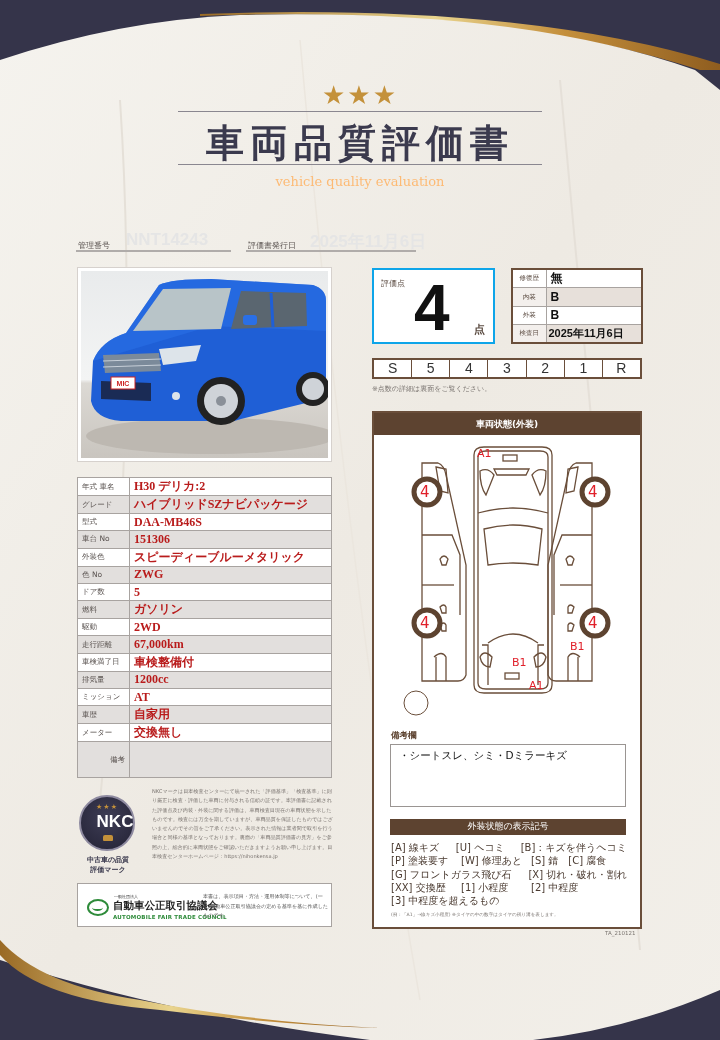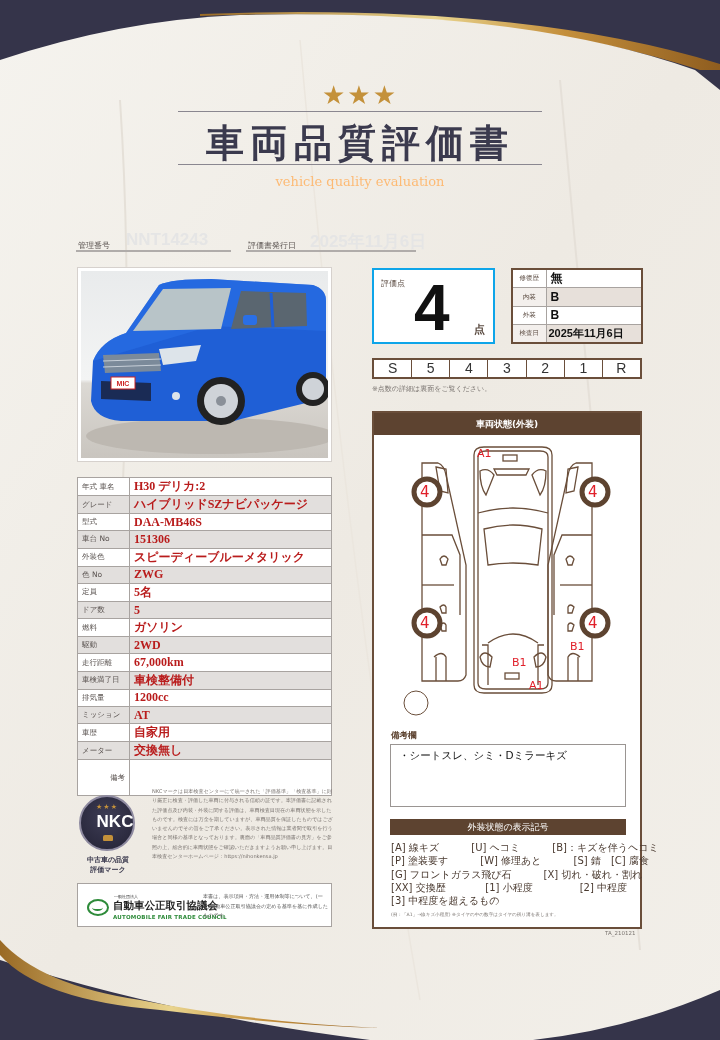--- a/index.html
+++ b/index.html
@@ -58,23 +58,23 @@
   .scale div { flex: 1; text-align: center; font-size: 14px; color: #333; font-family: "Liberation Sans", sans-serif; line-height: 17px; border-right: 1.5px solid #6a4e3a; }
   .scale div:last-child { border-right: none; }
   .scale-note { left: 372px; top: 384px; font-size: 7px; color: #7a7470; text-align: right; }
 
   .exterior-panel { left: 372px; top: 411px; width: 270px; height: 518px; border: 2px solid #6a4e3a; background: #fff; }
   .panel-header { height: 22px; background: #5d4330; color: #fff; font-size: 9px; text-align: center; line-height: 22px; font-weight: bold; }
   .diagram { position: absolute; left: 0; top: 22px; width: 266px; height: 300px; }
   .mark { position: absolute; color: #e0202a; font-size: 11px; font-family: "DejaVu Sans", sans-serif; }
   .remarks-label { position: absolute; left: 17px; top: 317px; font-size: 8.5px; color: #5d4330; font-weight: bold; }
   .remarks-box { position: absolute; left: 16px; top: 331px; width: 236px; height: 63px; border: 1px solid #9a9592; padding: 4px 8px; font-size: 10.5px; color: #111; }
-  .legend-header { position: absolute; left: 16px; top: 406px; width: 236px; height: 16px; background: #5d4330; color: #fff; font-size: 9px; text-align: center; line-height: 16px; }
+  .legend-header { position: absolute; left: 16px; top: 406px; width: 236px; height: 16px; background: #5d4330; color: #fff; font-size: 9px; text-align: center; line-height: 16px; font-family: Liberation Mono, monospace; }
   .legend { position: absolute; left: 17px; top: 428px; width: 236px; font-size: 10px; color: #4a3a30; line-height: 13.3px; }
-  .legend-row { display: flex; white-space: nowrap; gap: 32px; }
+  .legend-row { display: flex; white-space: nowrap; }
   .legend-note { font-size: 4.6px; color: #7a7470; margin-top: 1px; }
   .form-code { left: 605px; top: 930px; font-size: 5.5px; color: #7a7470; }
 </style>
 </head>
 <body>
 
 <svg class="page-bg" viewBox="0 0 720 1040" width="720" height="1040">
   <defs>
     <linearGradient id="goldg" x1="0" x2="1" y1="0" y2="0">
       <stop offset="0" stop-color="#9a6a25"></stop>
@@ -169,24 +169,20 @@
       </tr>
     <tr>
         <td class="k">外装色</td>
         <td class="v">スピーディーブルーメタリック</td>
       </tr>
     <tr>
         <td class="k">色 No</td>
         <td class="v">ZWG</td>
       </tr>
     <tr>
-        <td class="k">定員</td>
-        <td class="v">5名</td>
-      </tr>
-    <tr>
         <td class="k">ドア数</td>
         <td class="v">5</td>
       </tr>
     <tr>
         <td class="k">燃料</td>
         <td class="v">ガソリン</td>
       </tr>
     <tr>
         <td class="k">駆動</td>
         <td class="v">2WD</td>

